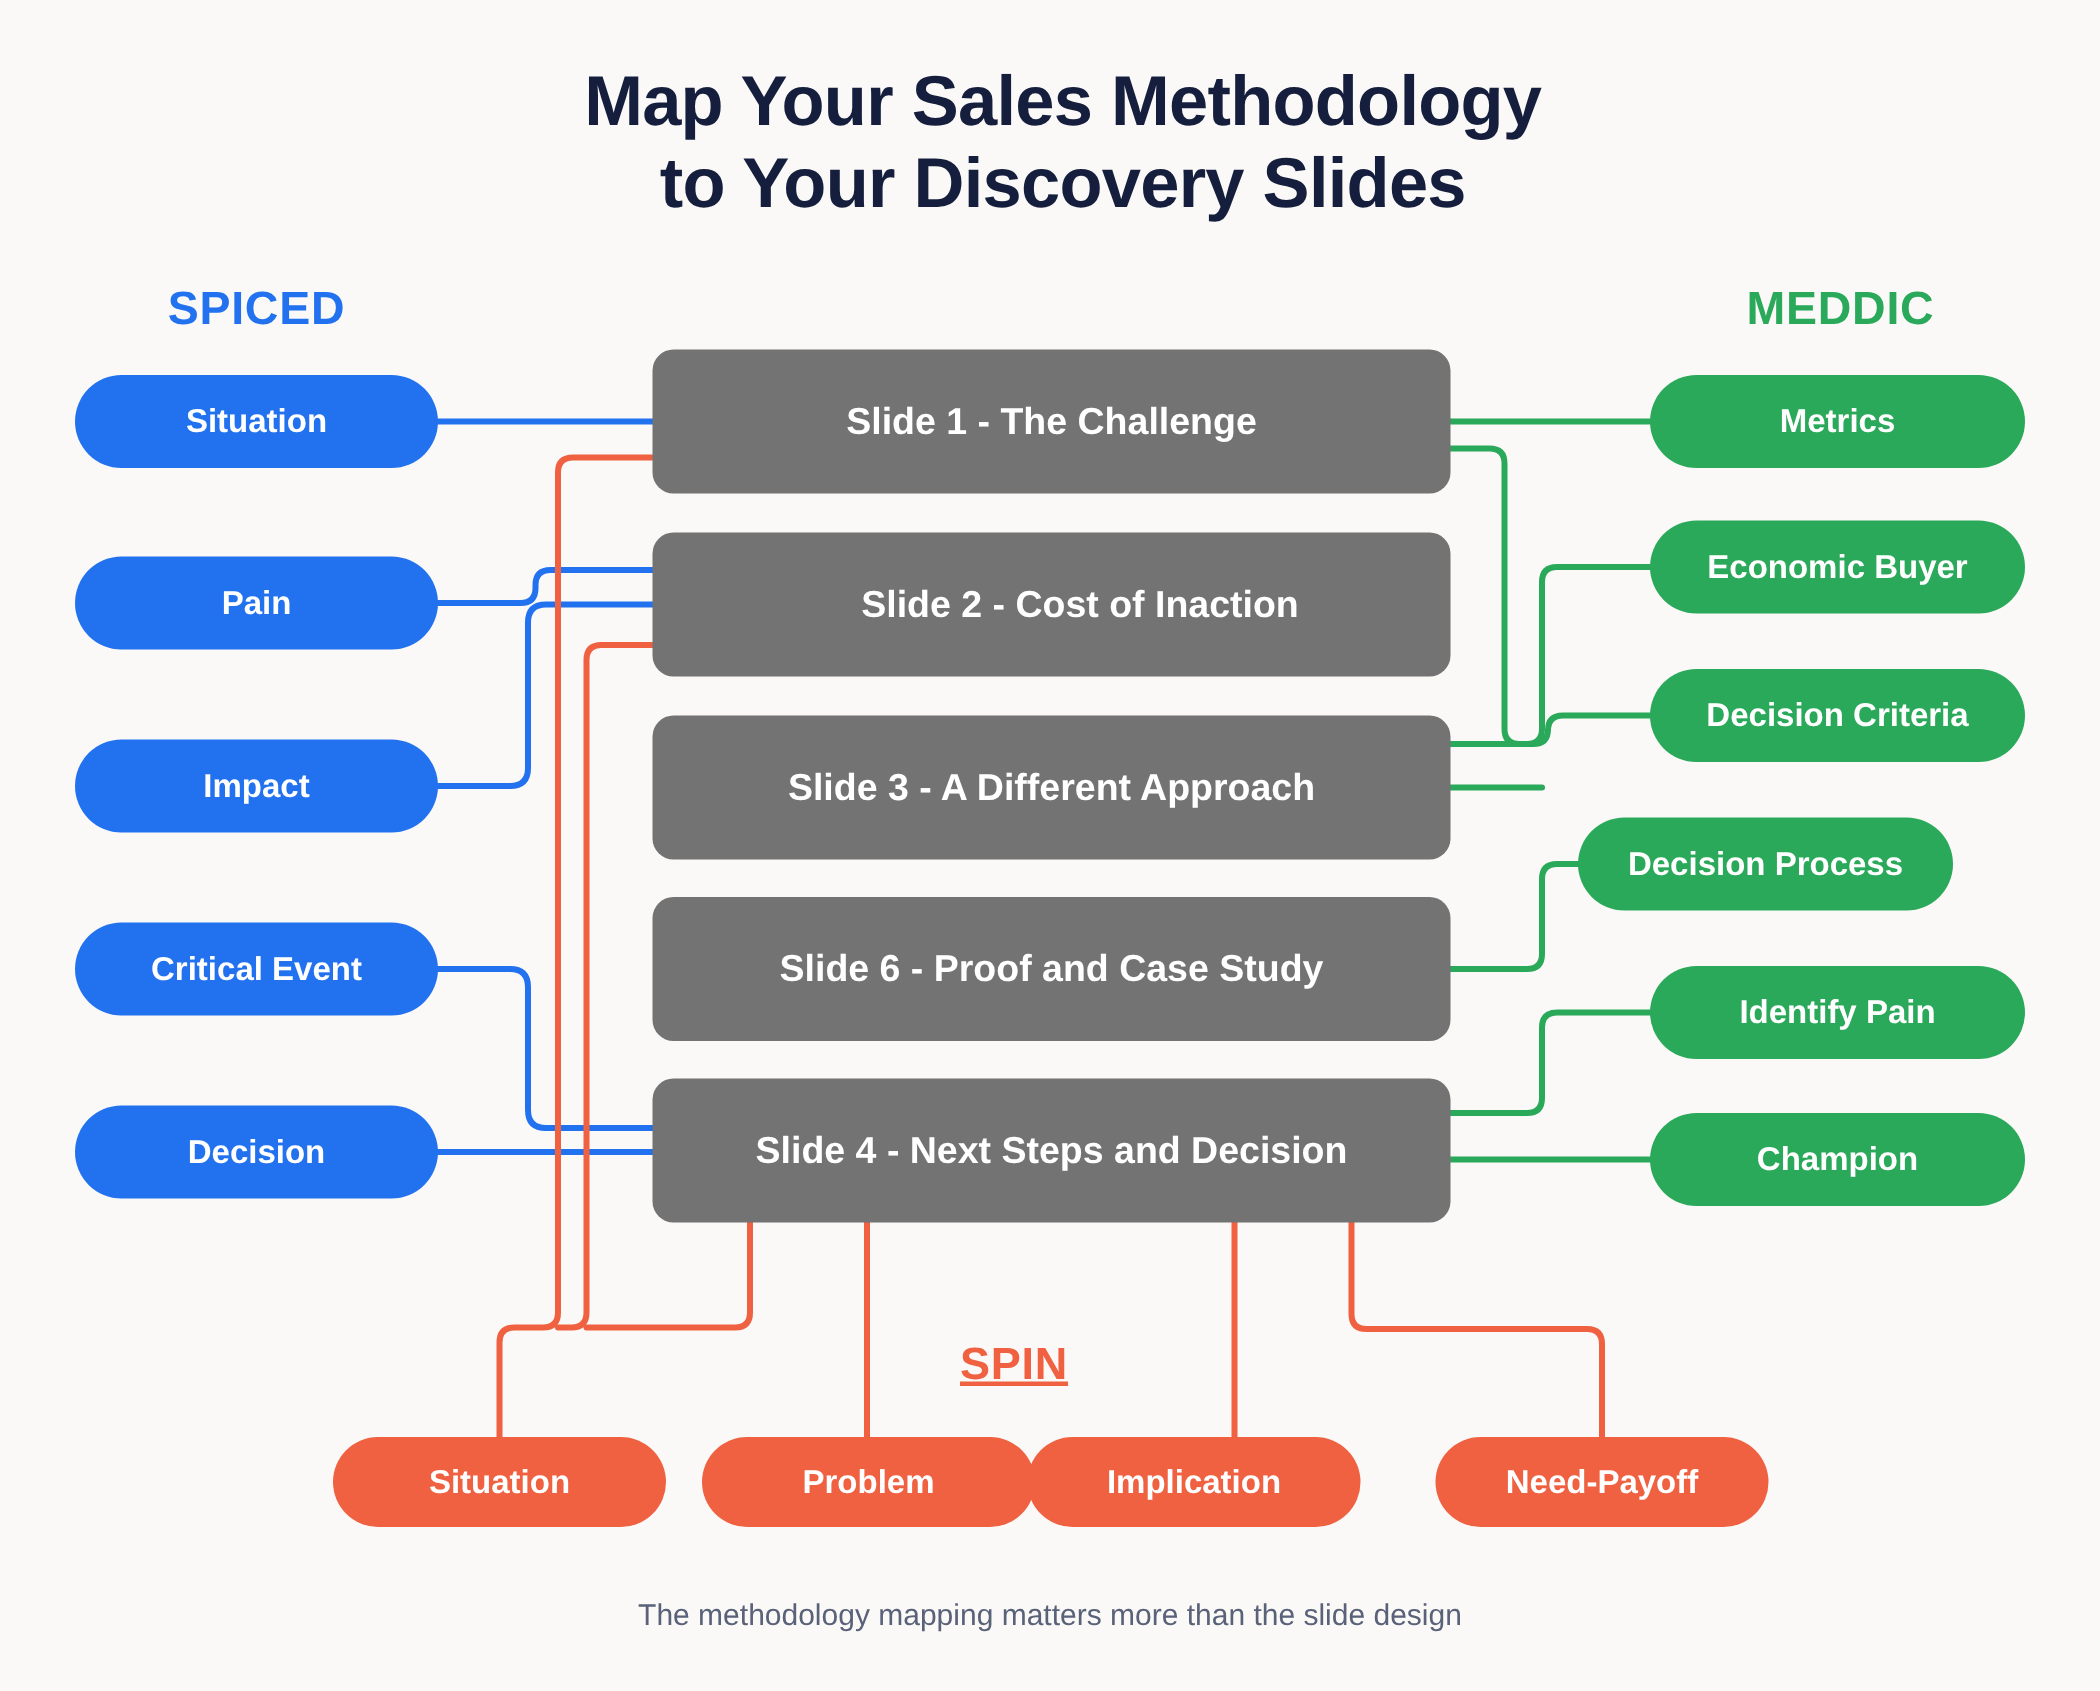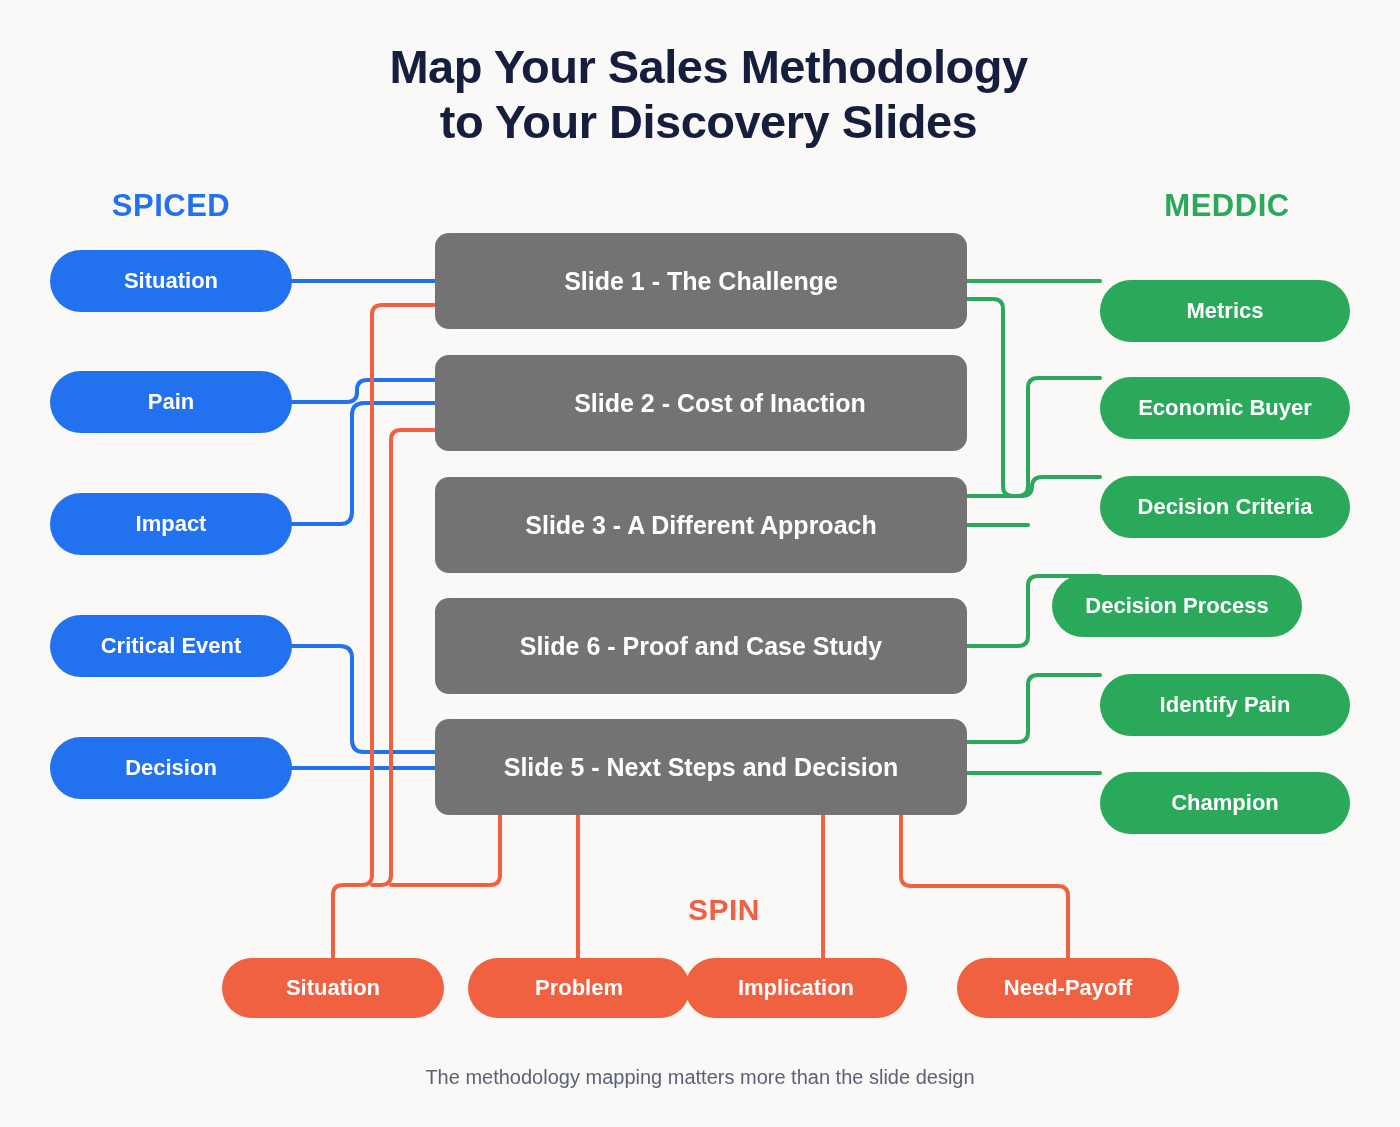--- a/index.html
+++ b/index.html
@@ -26,38 +26,38 @@
 
   
   .col-head{
     position:absolute;
     font-size:31px;
     font-weight:bold;
     letter-spacing:0.5px;
   }
   #spiced-head{left:96px;top:188px;width:150px;text-align:center;color:#2272f0;}
   #meddic-head{left:1147px;top:188px;width:160px;text-align:center;color:#2aa95a;}
-  #spin-head{left:640px;top:893px;width:120px;text-align:right;color:#ef6140;font-size:30px;}
+  #spin-head{left:640px;top:893px;width:120px;text-align:left;color:#ef6140;font-size:30px;text-decoration:underline;}
 
   
   #wires{position:absolute;left:0;top:0;width:1400px;height:1127px;}
 
   
   .pill{
     position:absolute;
     display:flex;align-items:center;justify-content:center;
     color:#ffffff;
     font-weight:bold;
     border-radius:999px;
     text-align:center;
     box-sizing:border-box;
     line-height:1;
   }
   .pill-blue{background:#2272f0;font-size:22px;}
-  .pill-green{background:#2aa95a;font-size:22px;margin-top:30px;}
+  .pill-green{background:#2aa95a;font-size:22px;}
   .pill-orange{background:#ef6140;font-size:22px;}
 
   .slide{
     position:absolute;
     display:flex;align-items:center;justify-content:center;
     background:#737373;
     color:#ffffff;
     font-weight:bold;
     font-size:25px;
     border-radius:14px;
@@ -149,21 +149,21 @@
   <div class="slide" style="left:435px;top:355px;width:532px;height:96px;padding-left:38px;">
     <span>Slide 2 - Cost of Inaction</span>
   </div>
   <div class="slide" style="left:435px;top:477px;width:532px;height:96px;">
     <span>Slide 3 - A Different Approach</span>
   </div>
   <div class="slide" style="left:435px;top:598px;width:532px;height:96px;">
     <span>Slide 6 - Proof and Case Study</span>
   </div>
   <div class="slide" style="left:435px;top:719px;width:532px;height:96px;">
-    <span>Slide 5 - Next Steps and Decision</span>
+    <span>Slide 4 - Next Steps and Decision</span>
   </div>
 
   <div class="pill pill-green" style="left:1100px;top:250px;width:250px;height:62px;">
     <span>Metrics</span>
   </div>
   <div class="pill pill-green" style="left:1100px;top:347px;width:250px;height:62px;">
     <span>Economic Buyer</span>
   </div>
   <div class="pill pill-green" style="left:1100px;top:446px;width:250px;height:62px;">
     <span>Decision Criteria</span>

